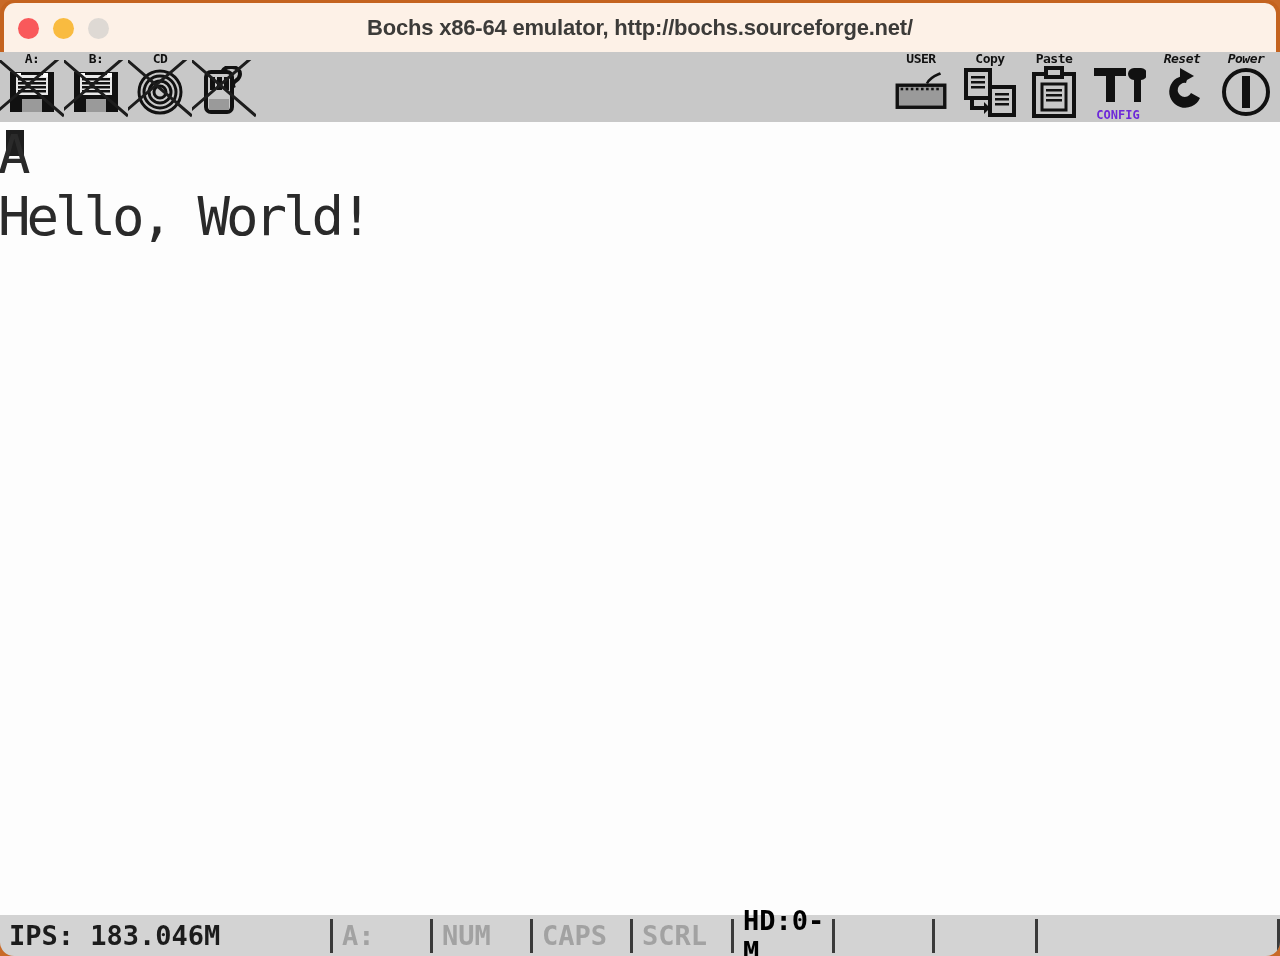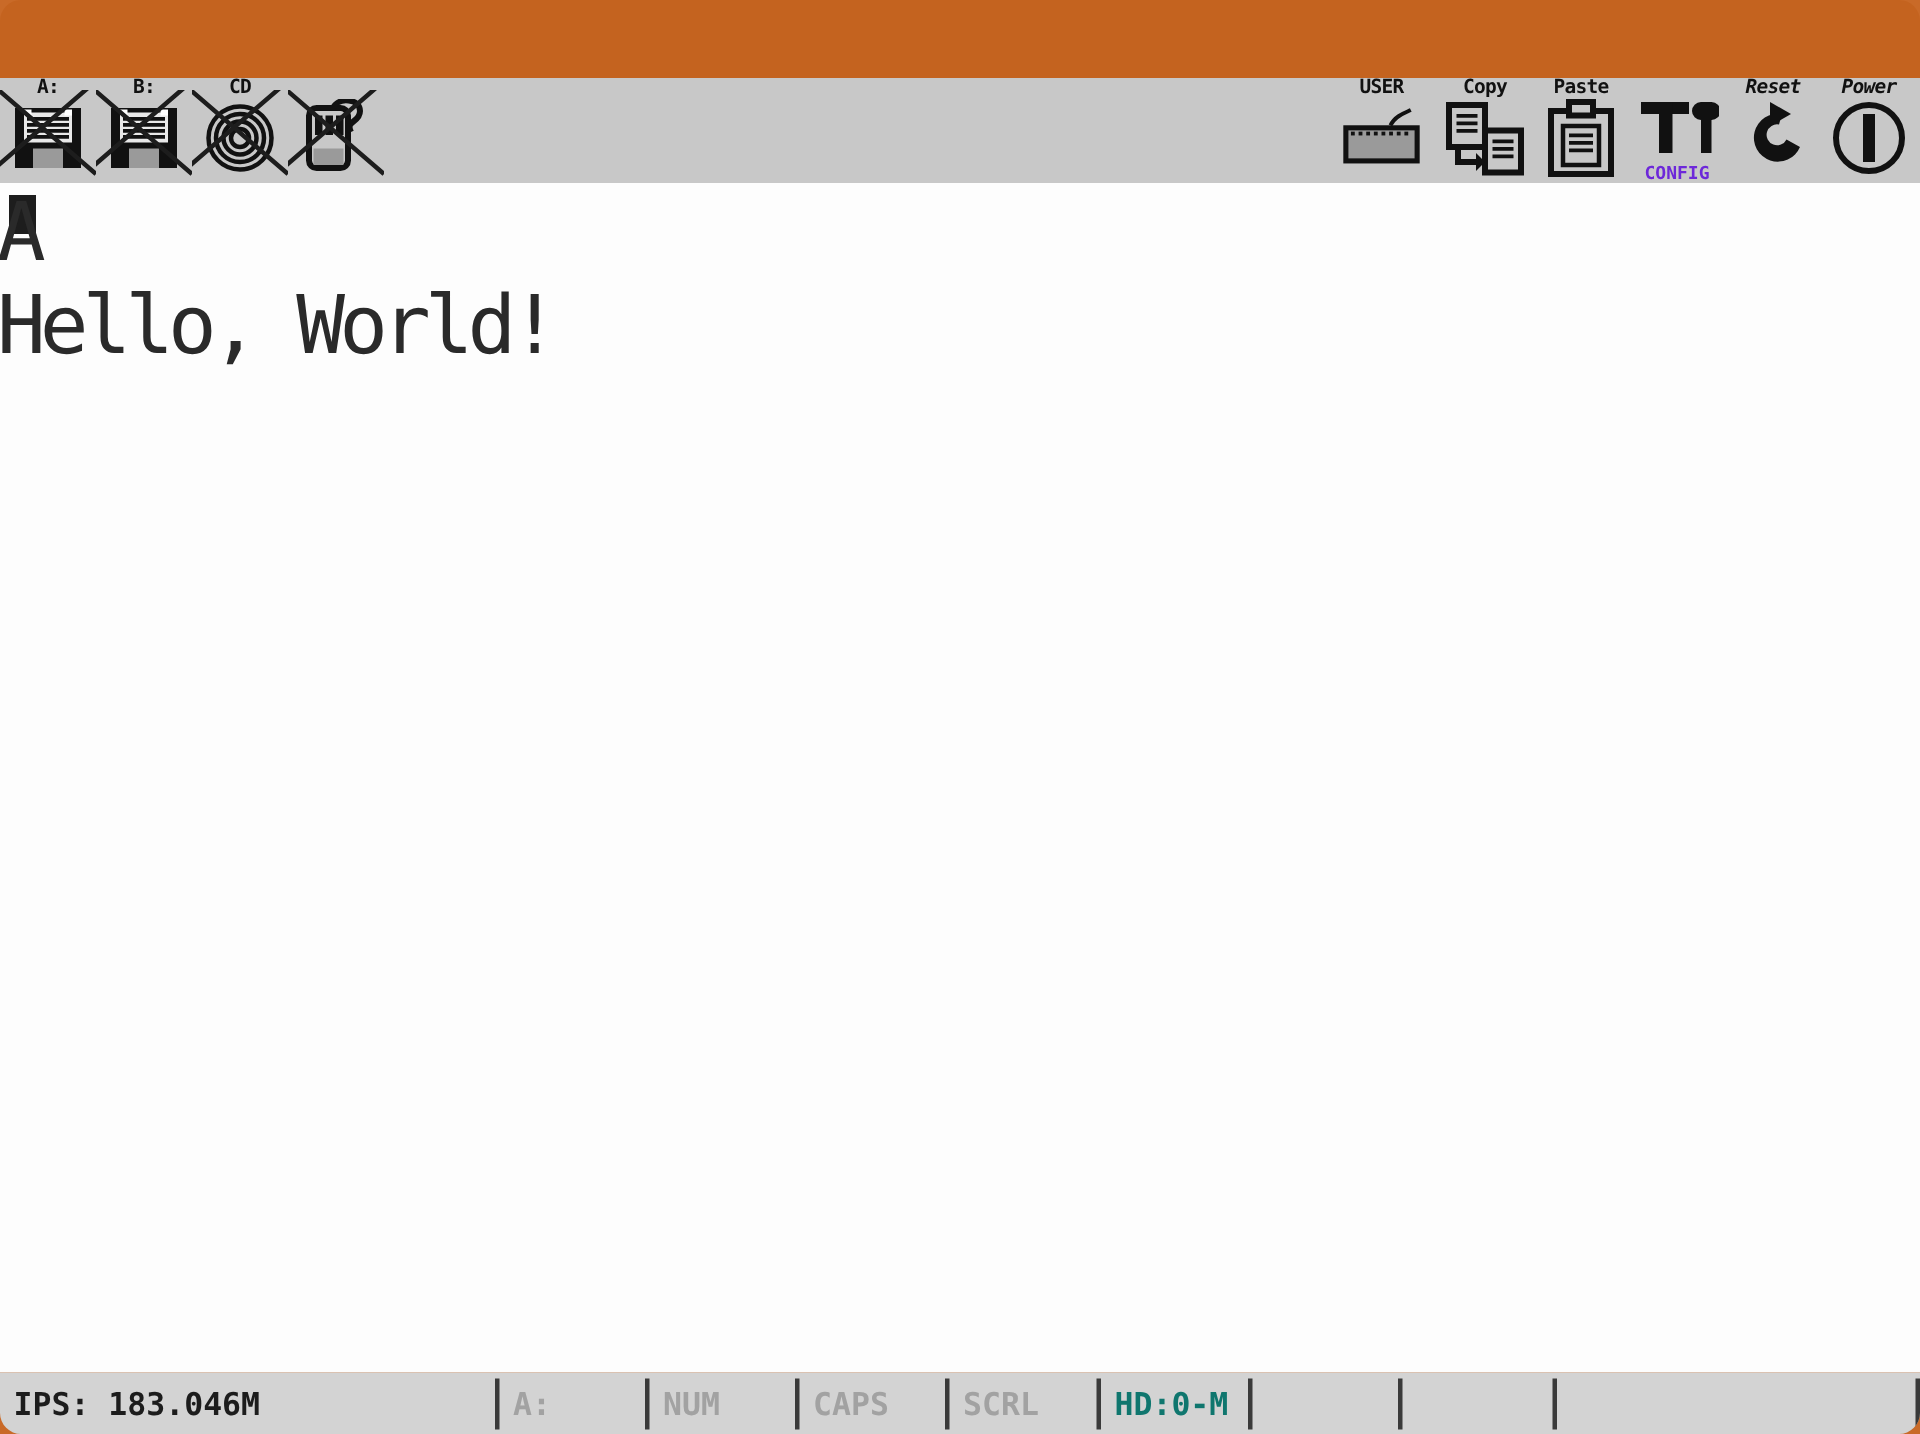--- a/index.html
+++ b/index.html
@@ -81,43 +81,51 @@
 
   
   .statusbar{
     position:absolute;left:0;top:915px;width:1280px;height:41px;
     background:#d3d3d3;
     display:flex;align-items:center;
   }
   .sb-cell{
     position:relative;height:40px;display:flex;align-items:center;
     font-family:"DejaVu Sans Mono",monospace;
-    font-size:21px;font-weight:bold;letter-spacing:0px;
+    font-size:27px;font-weight:bold;letter-spacing:0px;
     box-sizing:border-box;
   }
   .sb-cell .txt{padding-left:9px;}
   .sb-div{
     width:3px;height:34px;background:#3a3a3a;flex:0 0 auto;margin-top:1px;
   }
   .ips{color:#1c1c1c;width:330px;}
   .dim{color:#a2a2a2;}
-  .mid{color:#0f766e;}
+  .mid{color:#000000;}
   .watermark{
     position:absolute;right:10px;top:918px;
     font-family:"Liberation Sans",sans-serif;
     font-size:22px;color:#c2c2c2;
     white-space:nowrap;
     pointer-events:none;
   }
 </style>
 </head>
 <body>
 
 <div class="window">
 
+  <div class="titlebar">
+    <div class="title">Bochs x86-64 emulator, http://bochs.sourceforge.net/</div>
+    <div class="lights">
+      <div class="light red"></div>
+      <div class="light yellow"></div>
+      <div class="light gray"></div>
+    </div>
+  </div>
 
   <div class="toolbar">
 
     <div class="tb-left">
 
       <div class="tbitem">
         <div class="cap">A:</div>
         <svg class="glyph" viewBox="0 0 56 52">
           <rect x="6" y="6" width="44" height="40" fill="#111"></rect>
           <rect x="12" y="9" width="32" height="20" fill="#e8e8e8"></rect>

